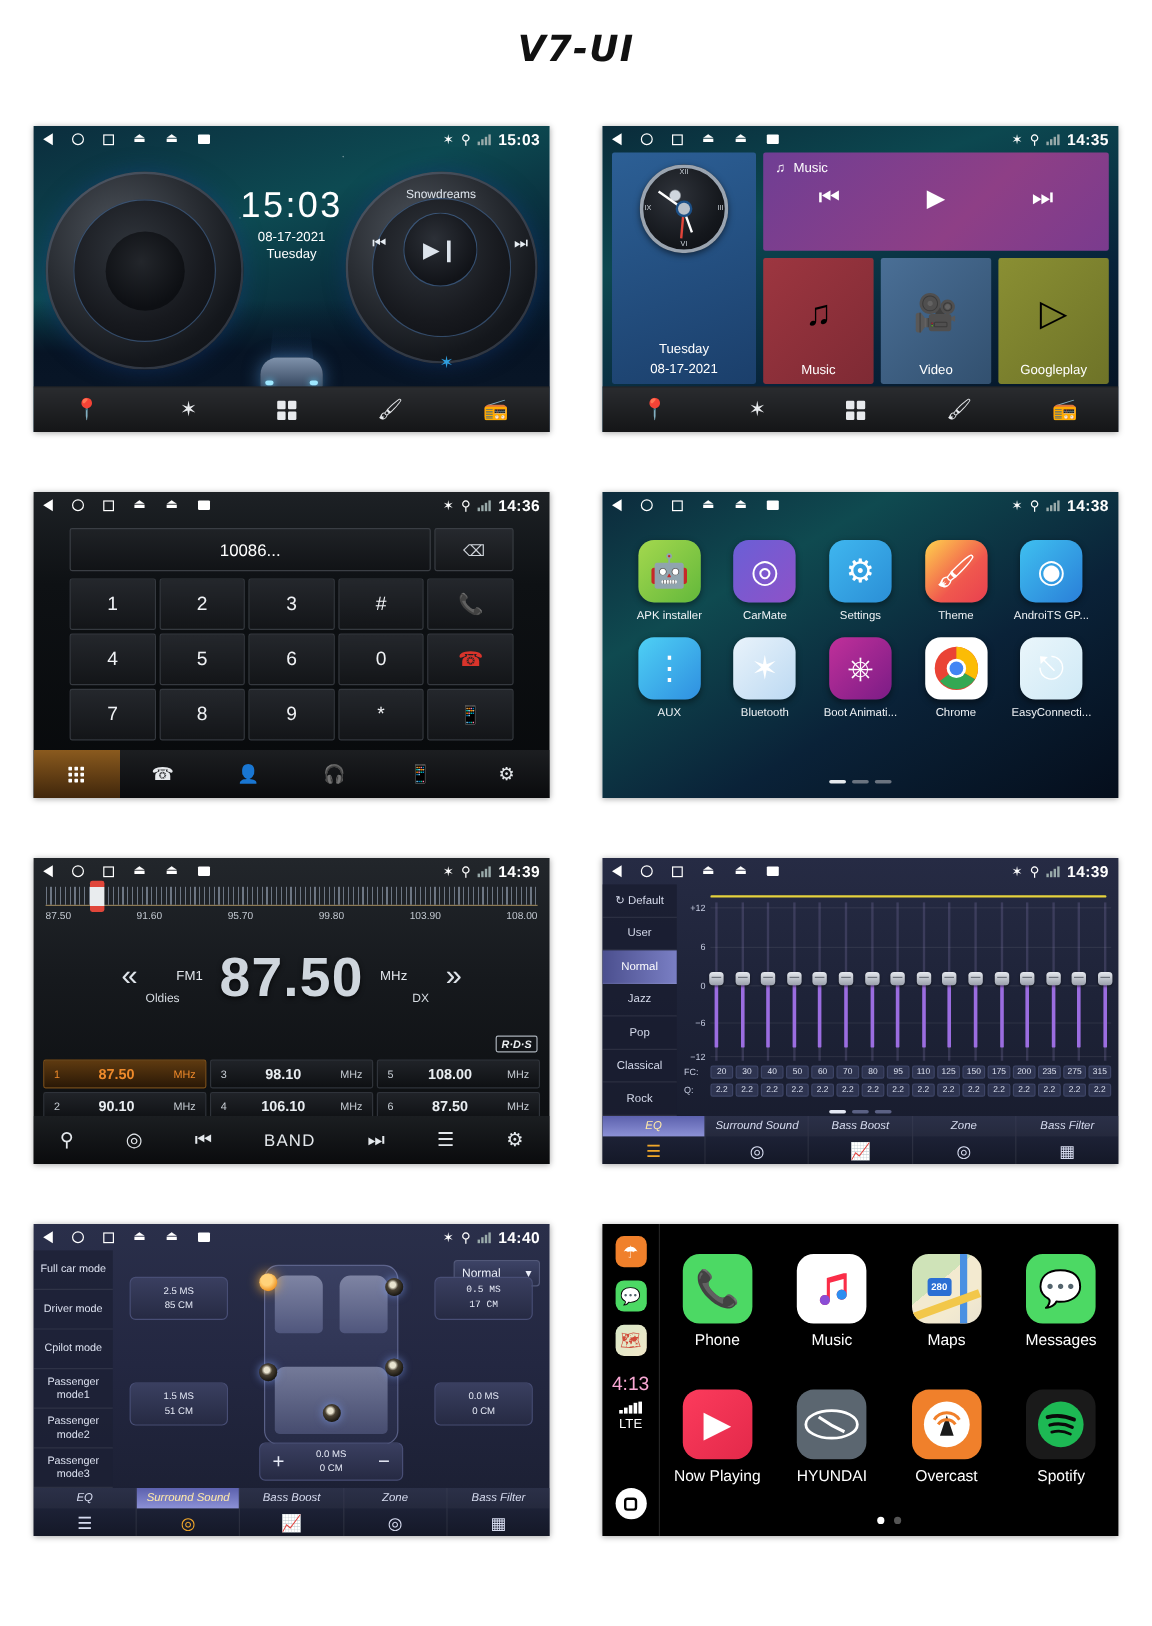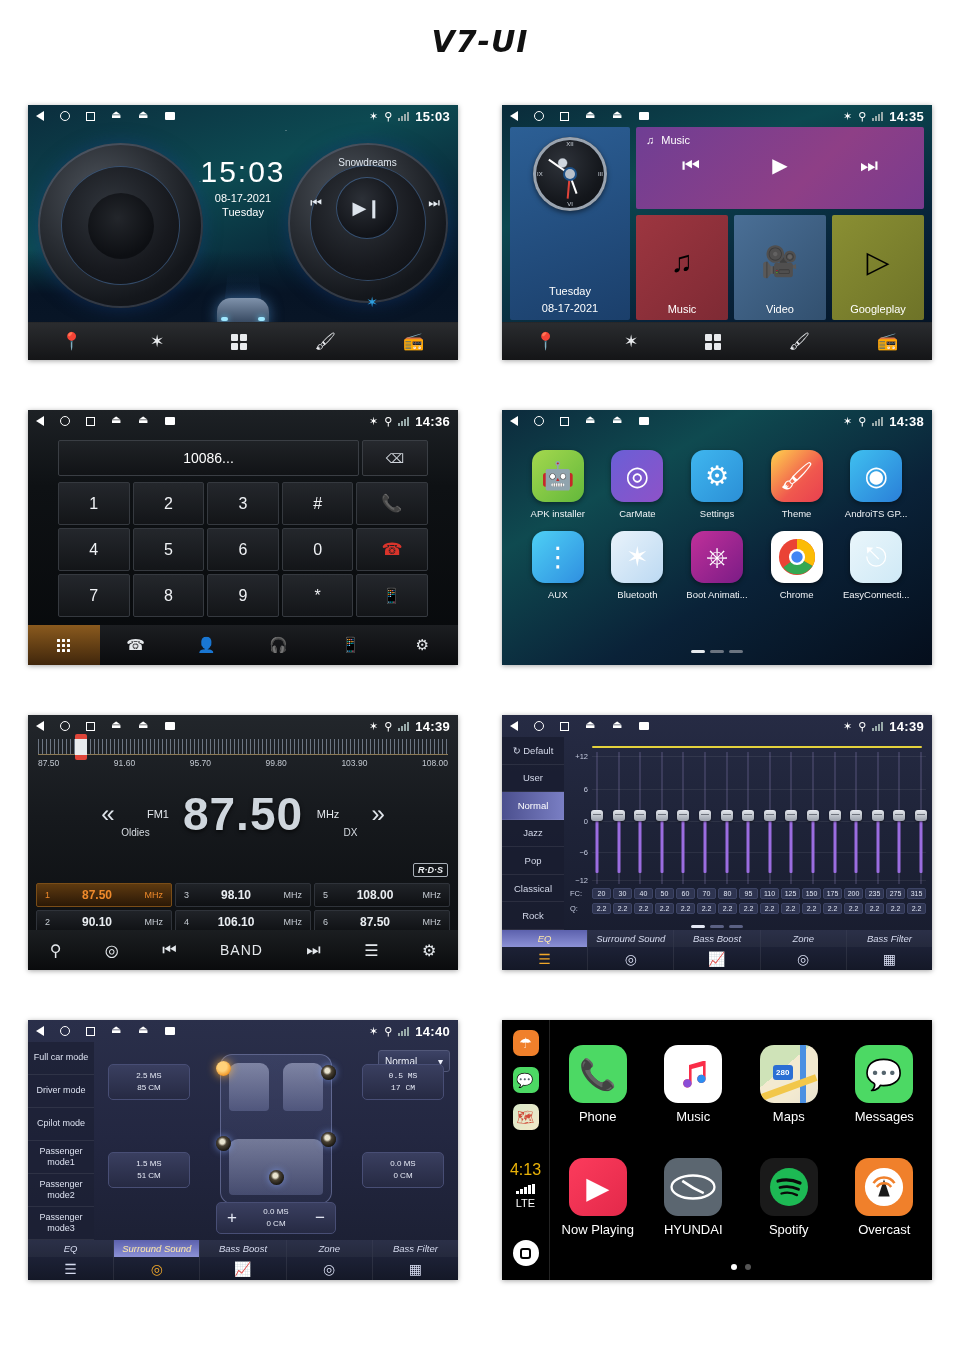--- a/index.html
+++ b/index.html
@@ -310,21 +310,21 @@
 
   
   .p8 { background:#000; }
   .p8 .cpside { position:absolute; left:0; top:0; bottom:0; width:48px;
     border-right:1px solid #222; display:flex; flex-direction:column; align-items:center; padding-top:10px; }
   .p8 .cpside .mini { width:26px; height:26px; border-radius:7px; margin-bottom:11px;
     display:flex;align-items:center;justify-content:center; font-size:14px; }
   .m-over{background:#f0802b;color:#fff;}
   .m-msg{background:#4cd964;color:#fff;}
   .m-map{background:linear-gradient(135deg,#d8e8c8,#f2e7c8);color:#d04b3a;font-size:11px;}
-  .p8 .cptime{color:#eab308;font-size:16px;margin-top:20px;}
+  .p8 .cptime{color:#f9a8d4;font-size:16px;margin-top:4px;}
   .p8 .cpsig{display:flex;align-items:flex-end;gap:1.5px;height:10px;margin-top:5px;}
   .p8 .cpsig i{width:2.5px;background:#fff;display:block;}
   .p8 .cpsig i:nth-child(1){height:3px}.p8 .cpsig i:nth-child(2){height:5px}
   .p8 .cpsig i:nth-child(3){height:7px}.p8 .cpsig i:nth-child(4){height:9px}.p8 .cpsig i:nth-child(5){height:10px}
   .p8 .cplte{color:#fff;font-size:11px;margin-top:3px;}
   .p8 .cphome{width:26px;height:26px;border-radius:50%;background:#fff;margin-top:auto;margin-bottom:14px;
     display:flex;align-items:center;justify-content:center;}
   .p8 .cphome i{width:11px;height:11px;border:2px solid #000;border-radius:3px;display:block;}
   .p8 .cpapps{ position:absolute; left:48px; right:0; top:8px; bottom:26px;
     display:grid; grid-template-columns:repeat(4,1fr); grid-template-rows:repeat(2,1fr); }
@@ -1117,41 +1117,41 @@
         <div class="cpa">
           <span class="ci c-hyun">
             <svg width="46" height="30" viewBox="0 0 60 34">
               <ellipse cx="30" cy="17" rx="28" ry="15" fill="none" stroke="#fff" stroke-width="3"></ellipse>
               <path d="M16 9 q14 10 28 16" stroke="#fff" stroke-width="3.4" fill="none"></path>
             </svg>
           </span>
           <span class="cl">HYUNDAI</span>
         </div>
         <div class="cpa">
+          <span class="ci c-over">
+            <svg width="42" height="42" viewBox="0 0 44 44">
+              <circle cx="22" cy="22" r="20" fill="#fff"></circle>
+              <path d="M22 14 L28 32 H16 Z" fill="#1a1a1a"></path>
+              <path d="M11 18 a13 13 0 0 1 22 0" stroke="#f0802b" stroke-width="2.6" fill="none"></path>
+              <path d="M14.5 22 a9 9 0 0 1 15 0" stroke="#f0802b" stroke-width="2.6" fill="none"></path>
+            </svg>
+          </span>
+          <span class="cl">Overcast</span>
+        </div>
+        <div class="cpa">
           <span class="ci c-spot">
             <svg width="44" height="44" viewBox="0 0 44 44">
               <circle cx="22" cy="22" r="19" fill="#1db954"></circle>
               <path d="M11 16 q11 -3 22 2" stroke="#0a0a0a" stroke-width="3.2" fill="none" stroke-linecap="round"></path>
               <path d="M13 22.5 q9.5 -2.6 18.5 1.8" stroke="#0a0a0a" stroke-width="2.8" fill="none" stroke-linecap="round"></path>
               <path d="M14.5 28.5 q8 -2.2 15.5 1.6" stroke="#0a0a0a" stroke-width="2.3" fill="none" stroke-linecap="round"></path>
             </svg>
           </span>
           <span class="cl">Spotify</span>
         </div>
-        <div class="cpa">
-          <span class="ci c-over">
-            <svg width="42" height="42" viewBox="0 0 44 44">
-              <circle cx="22" cy="22" r="20" fill="#fff"></circle>
-              <path d="M22 14 L28 32 H16 Z" fill="#1a1a1a"></path>
-              <path d="M11 18 a13 13 0 0 1 22 0" stroke="#f0802b" stroke-width="2.6" fill="none"></path>
-              <path d="M14.5 22 a9 9 0 0 1 15 0" stroke="#f0802b" stroke-width="2.6" fill="none"></path>
-            </svg>
-          </span>
-          <span class="cl">Overcast</span>
-        </div>
       </div>
 
       <div class="cpdots">
         <i class="on"></i>
         <i></i>
       </div>
     </div>
   </div>
 
 </div>

